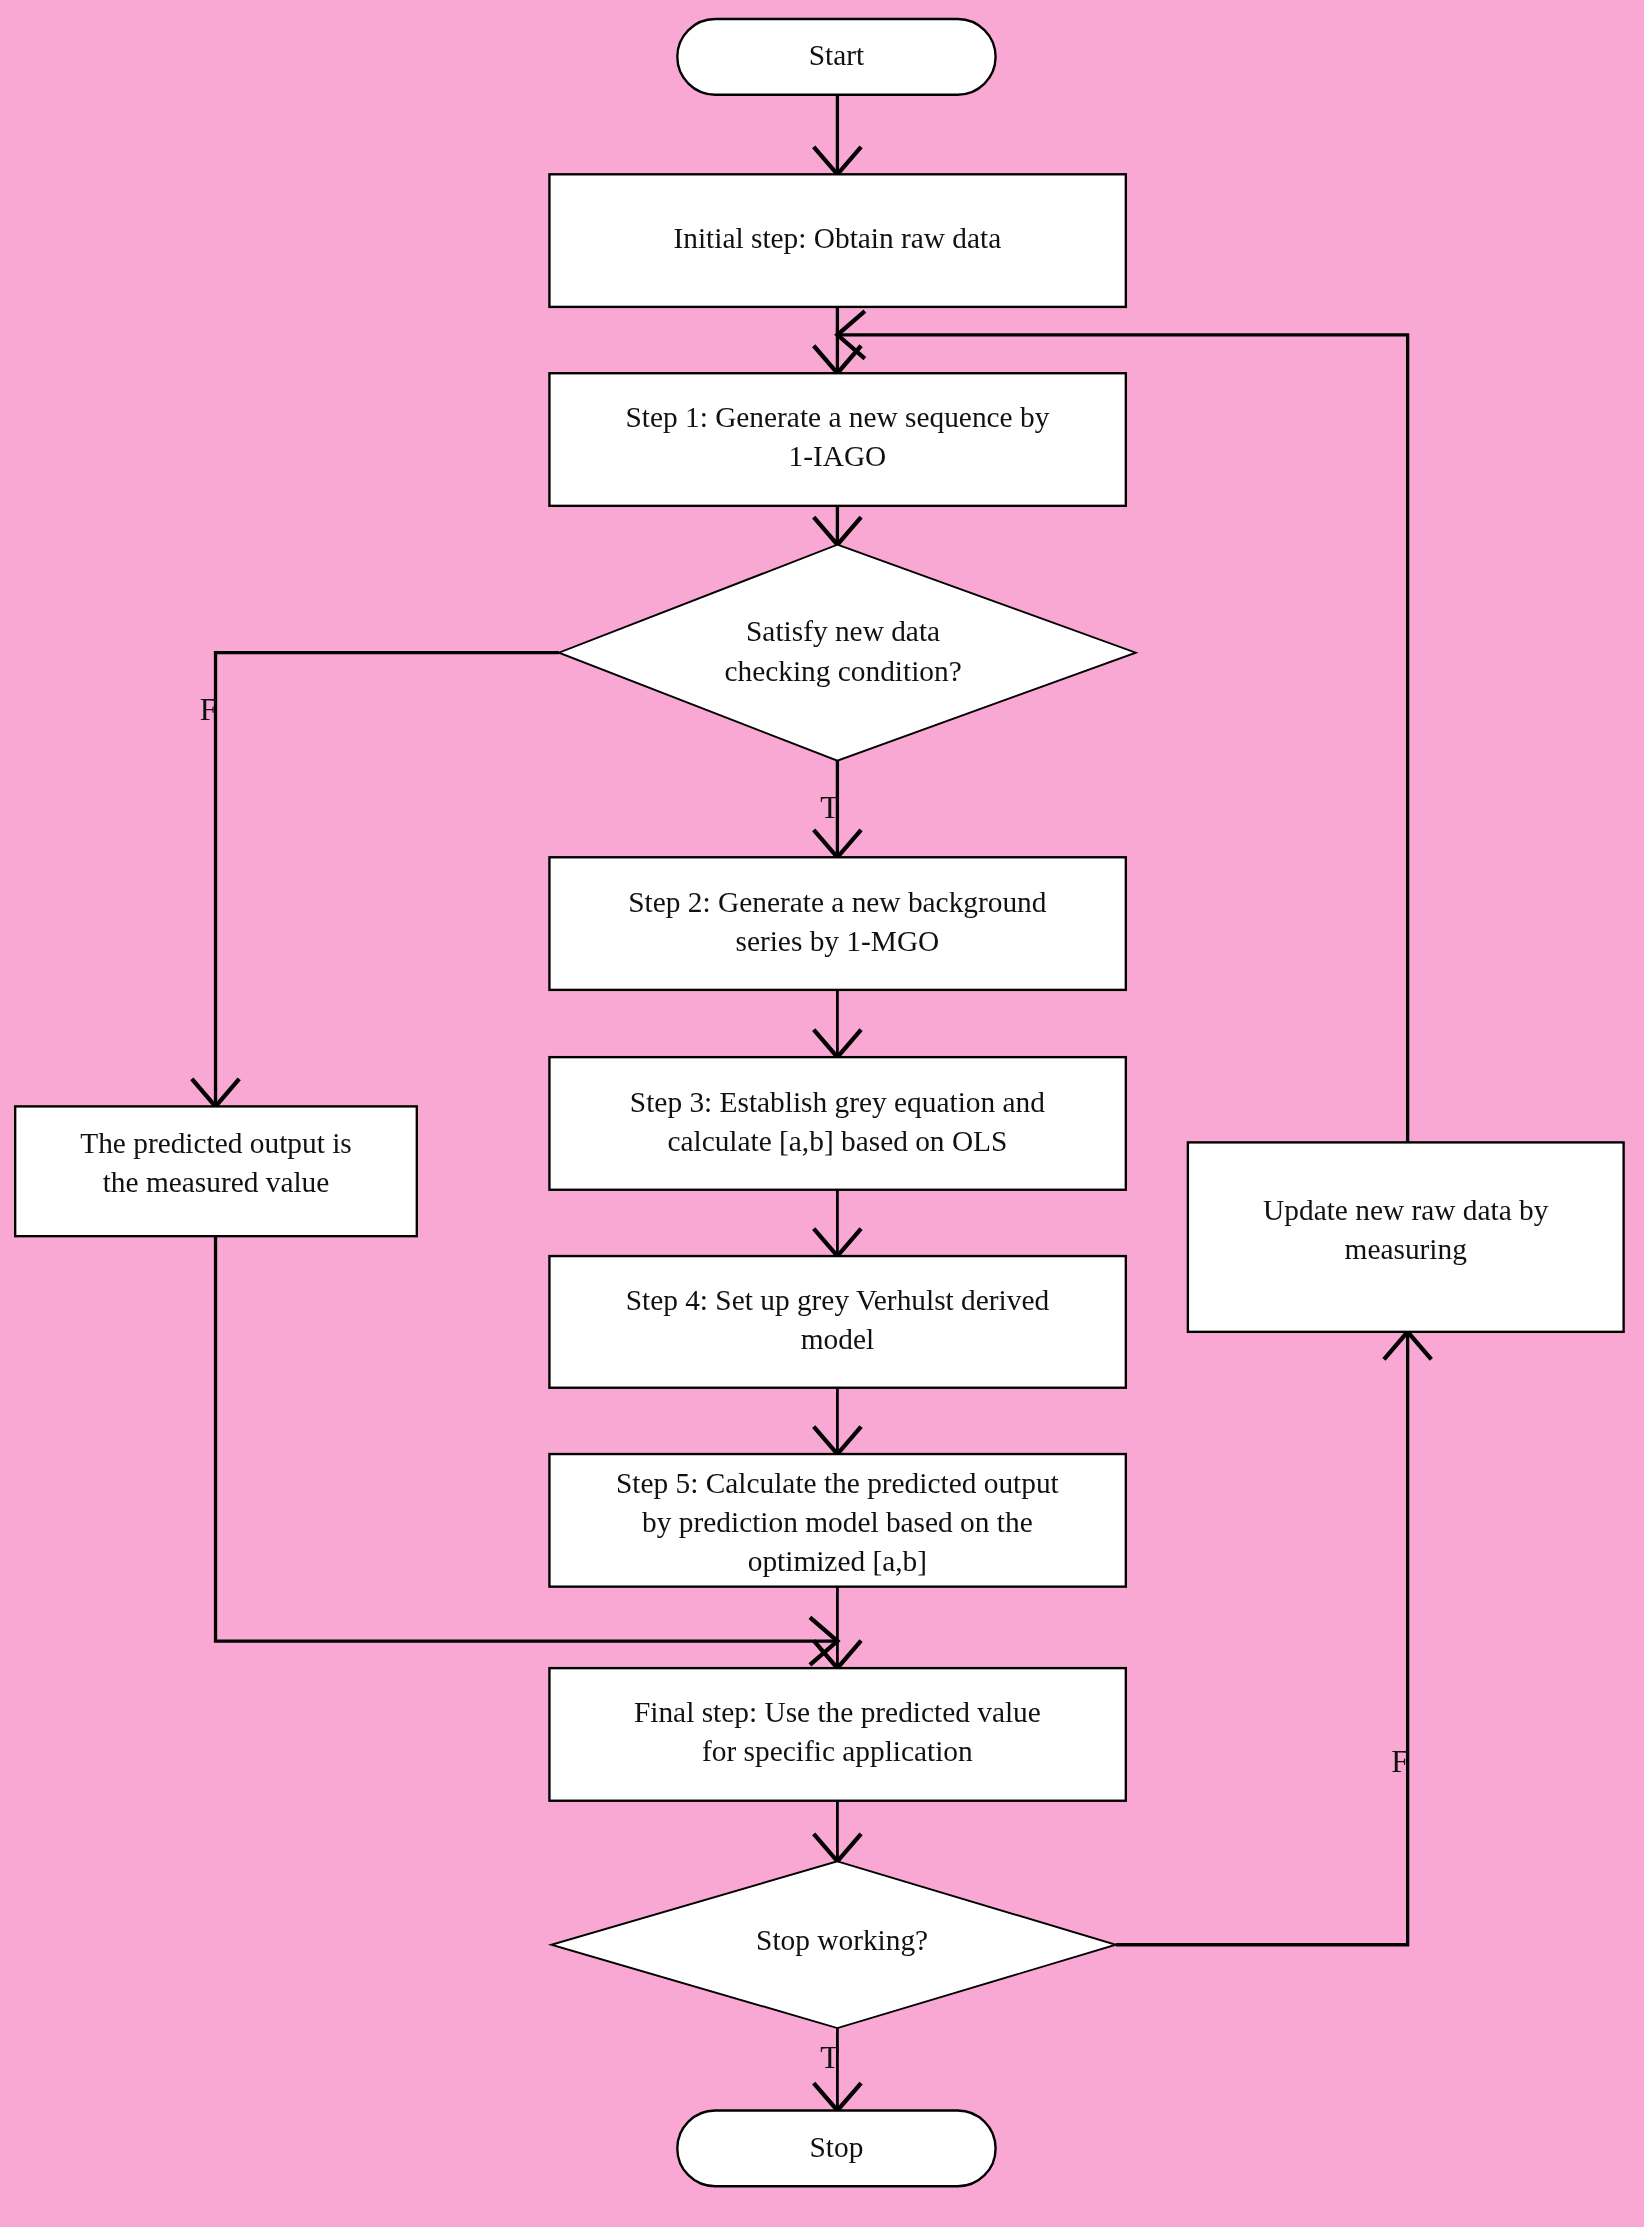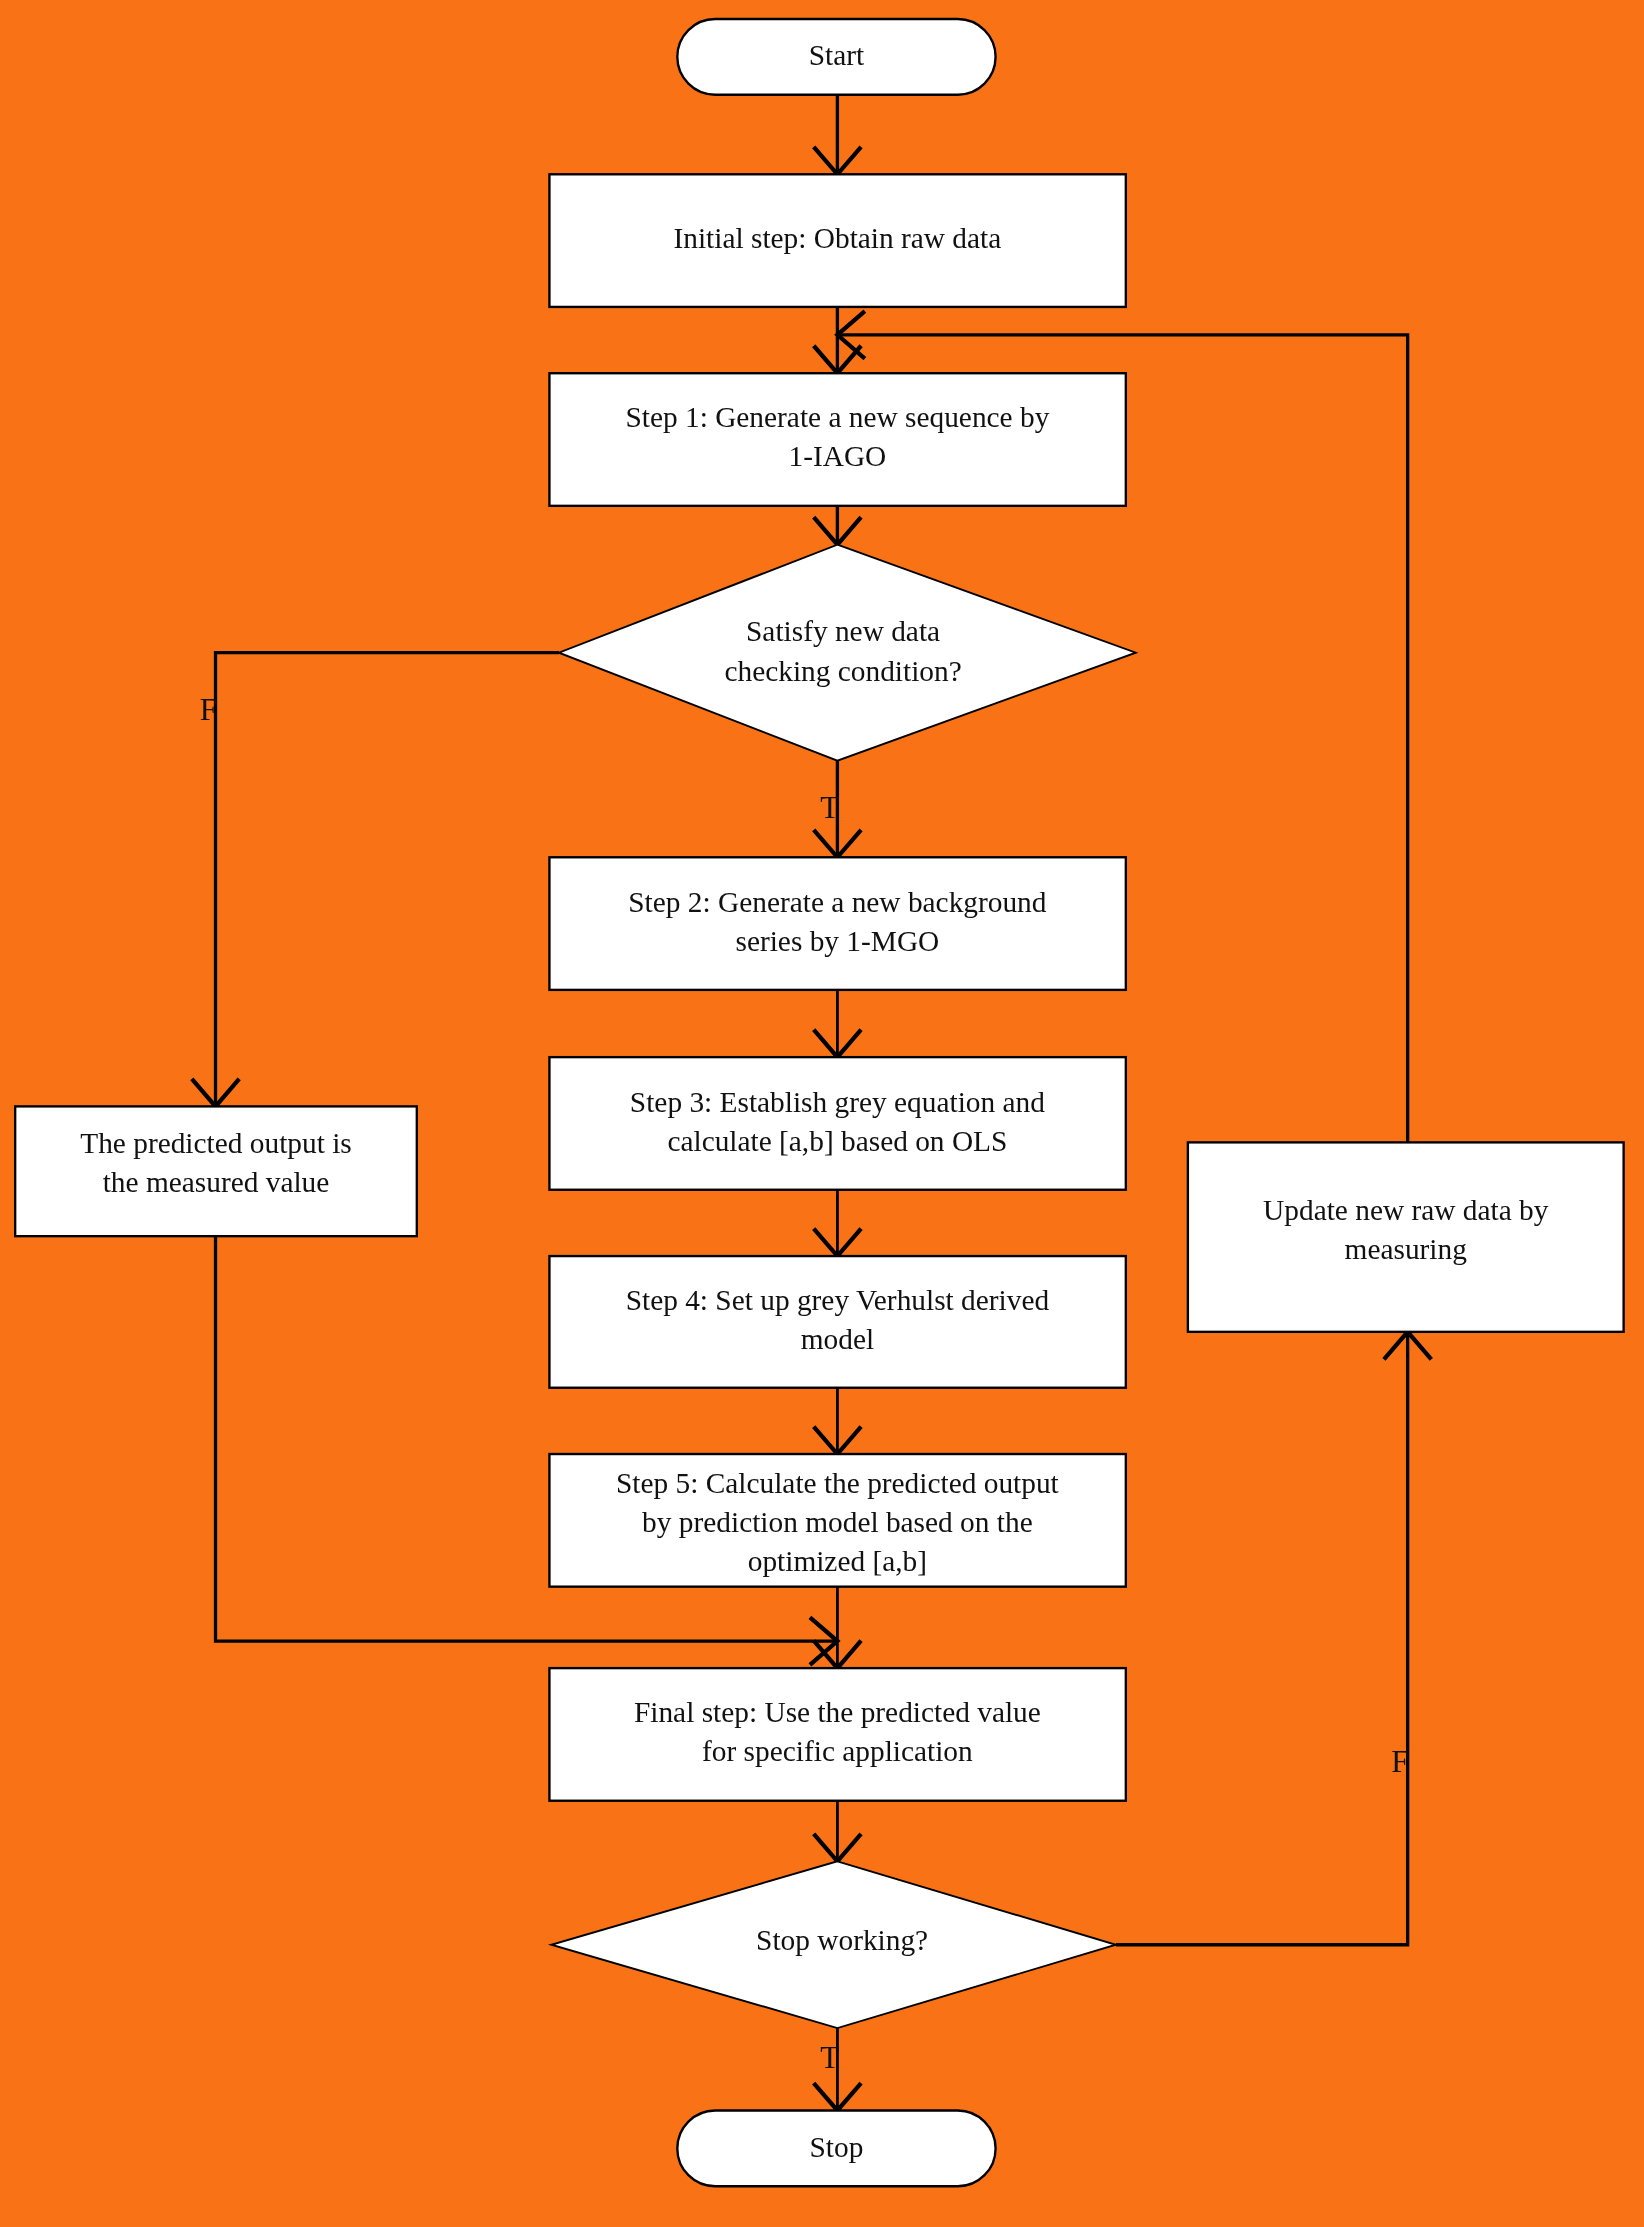--- a/index.html
+++ b/index.html
@@ -7,21 +7,21 @@
     padding: 0;
     background: #ffffff;
   }
   body {
     font-family: "Liberation Serif", "DejaVu Serif", serif;
   }
   #flowchart-root {
     position: relative;
     width: 1644px;
     height: 2227px;
-    background: #f97316;
+    background: #f9a8d4;
     overflow: hidden;
   }
   svg.fc {
     position: absolute;
     top: 0;
     left: 0;
     width: 1644px;
     height: 2227px;
   }
   .node-shape {

